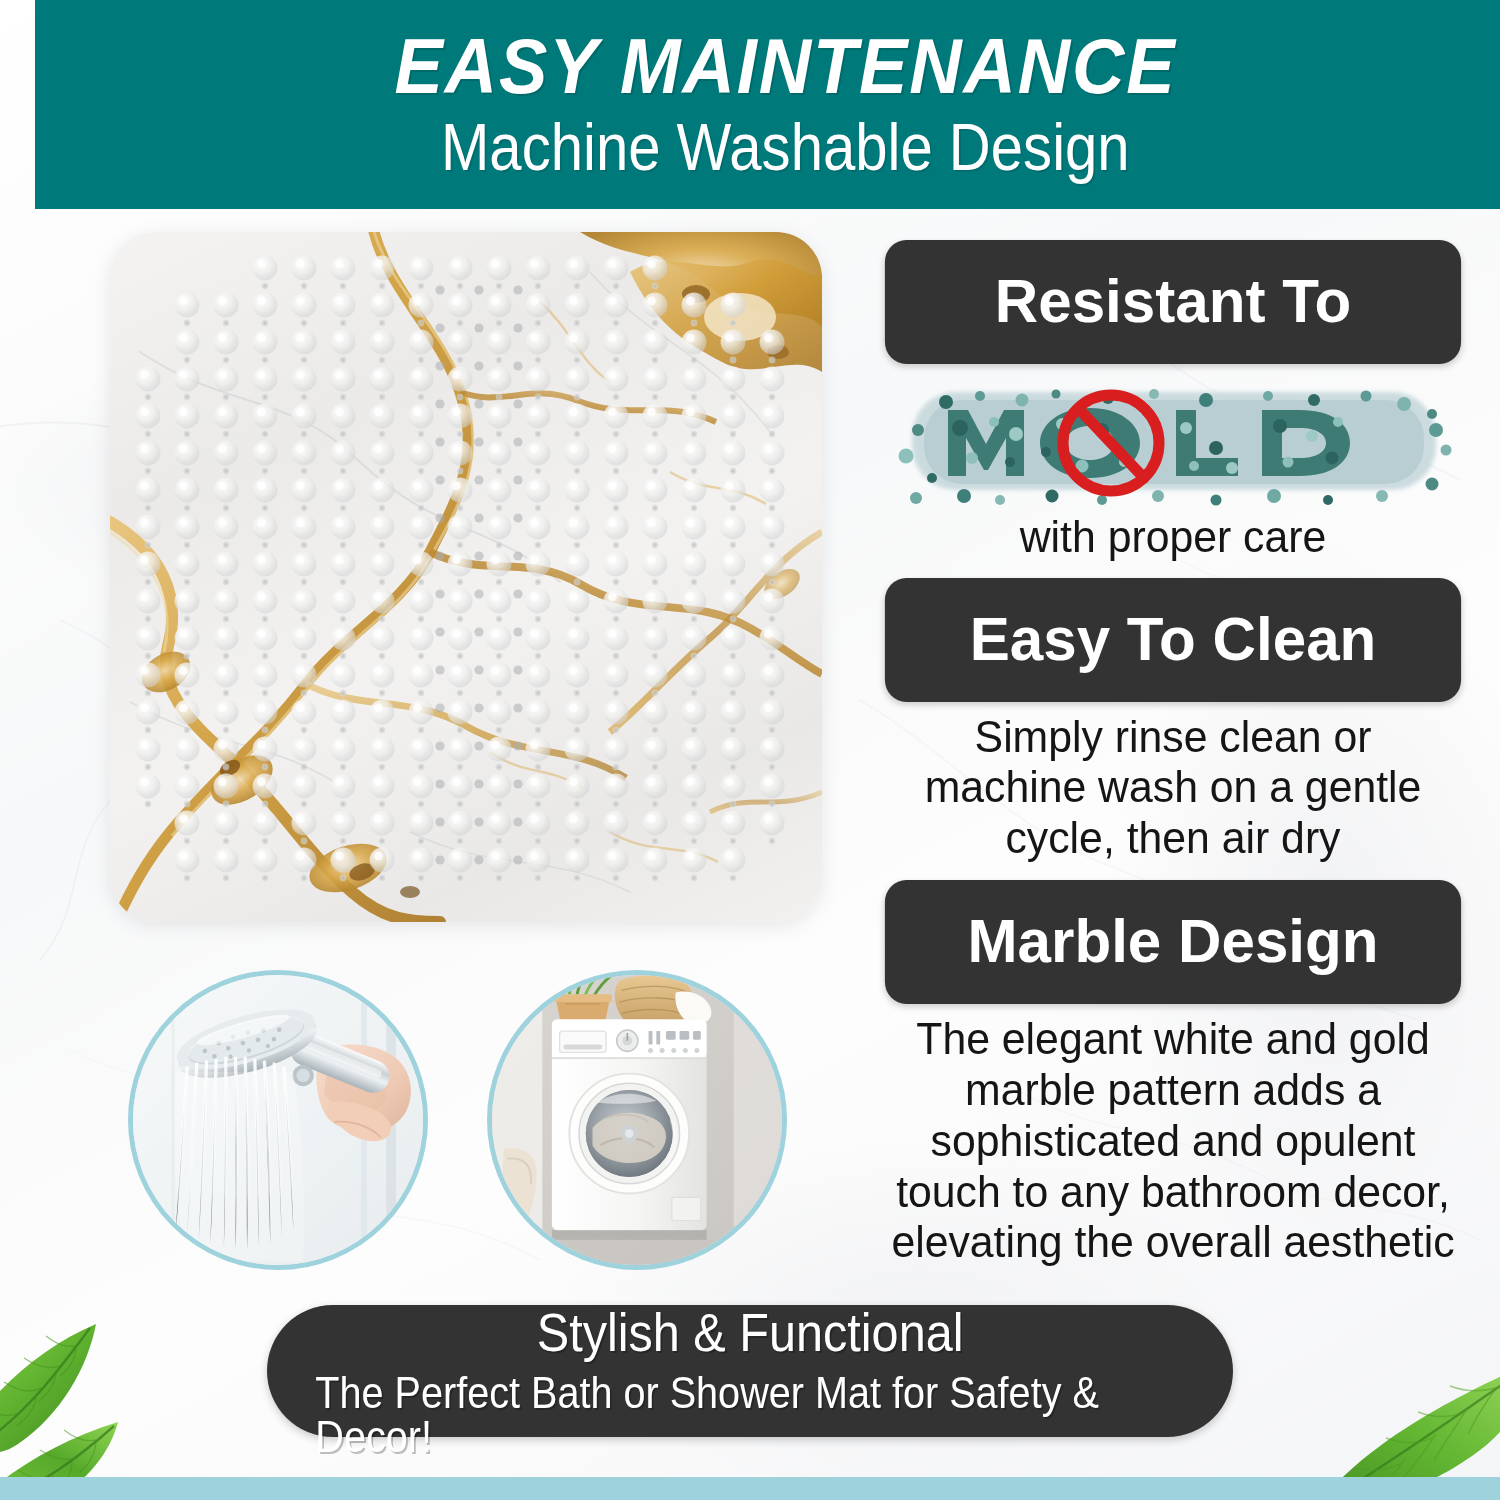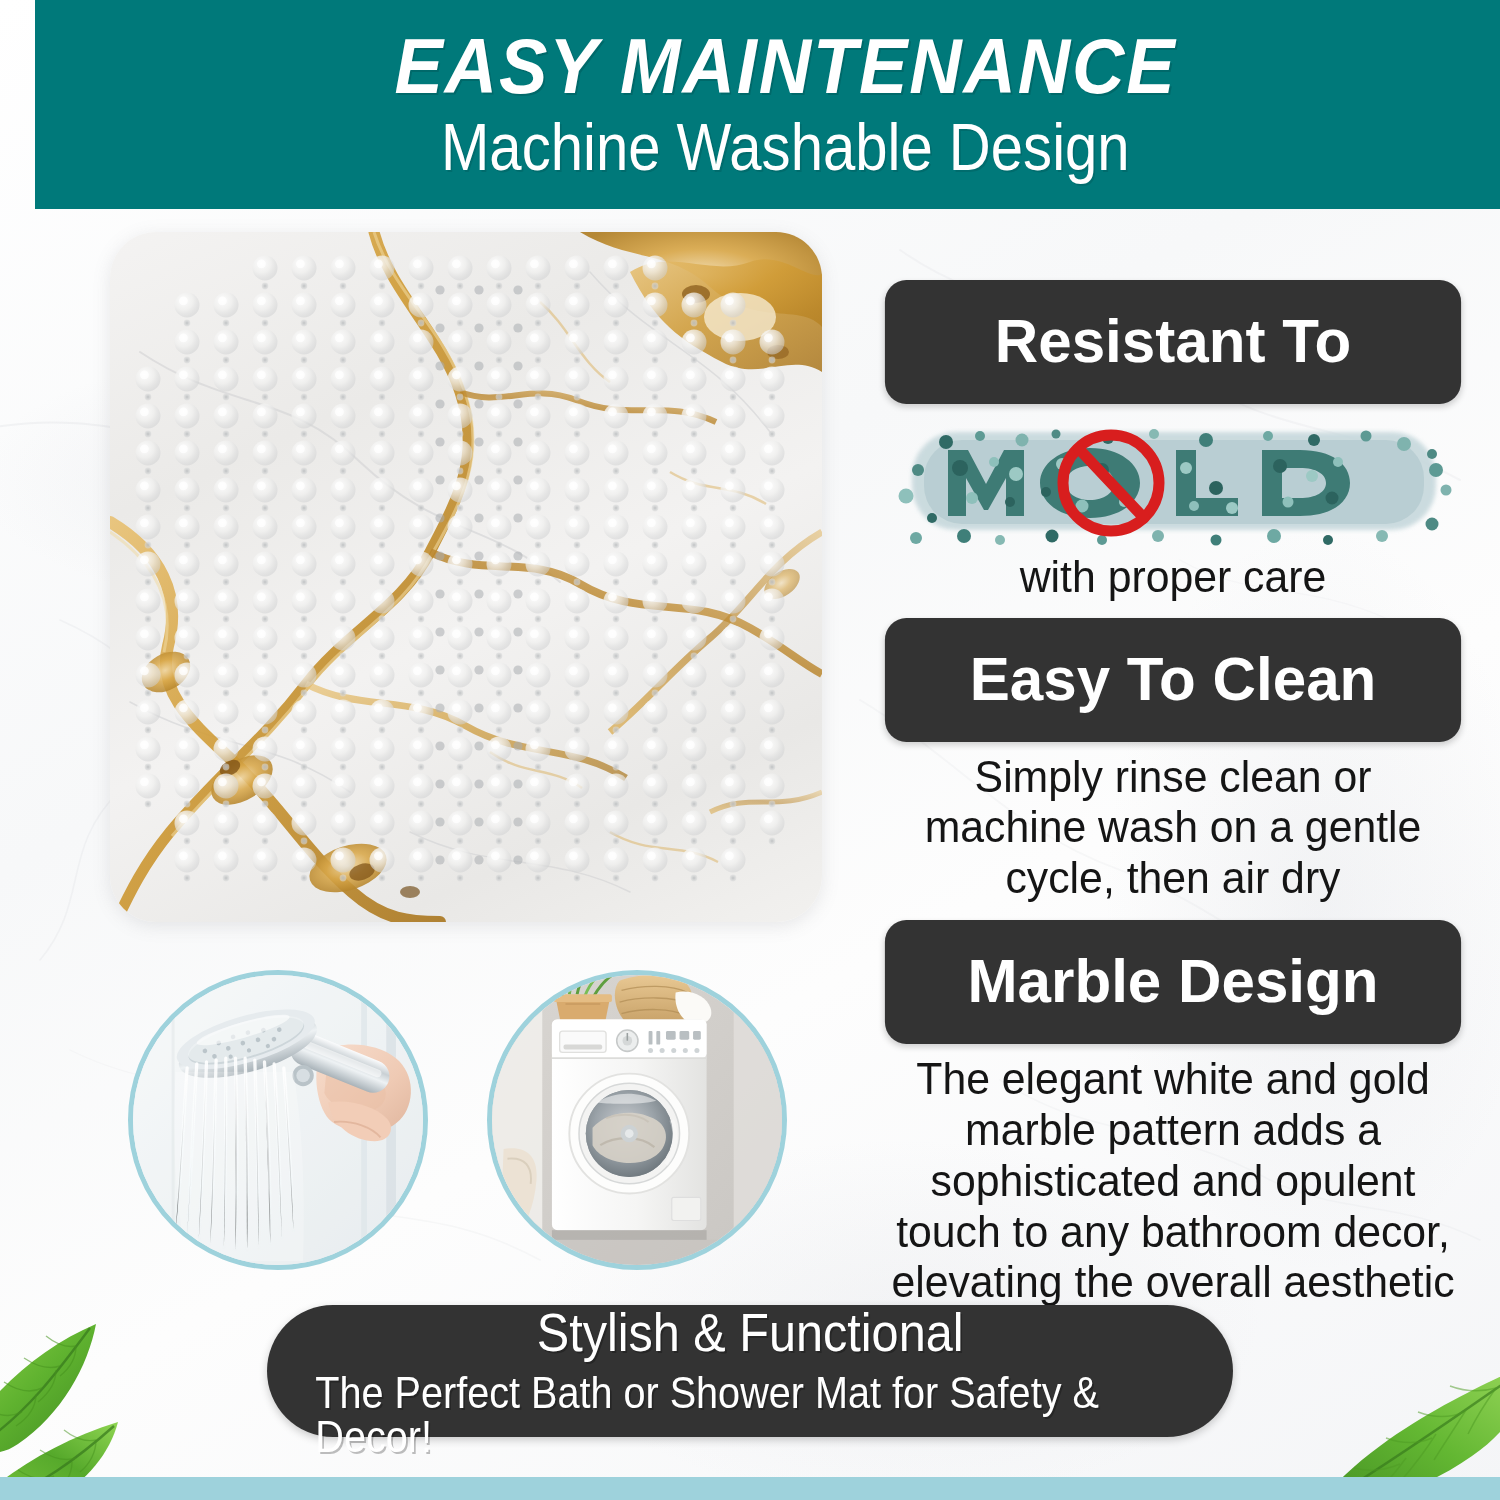--- a/index.html
+++ b/index.html
@@ -79,21 +79,20 @@
     background:#eef3f5;
   }
   .photo-shower { left:128px; top:970px; width:300px; height:300px; }
   .photo-washer { left:487px; top:970px; width:300px; height:300px; }
   .photo svg { width:100%; height:100%; display:block; }
 
   
   .features {
     position:absolute; left:876px; top:240px;
     width:594px;
-    margin-top:40px;
   }
   .badge {
     background:#333333;
     border-radius:22px;
     color:#ffffff;
     text-align:center;
     font-weight:700;
     font-size:62px;
     line-height:1;
     padding:30px 18px 32px;

